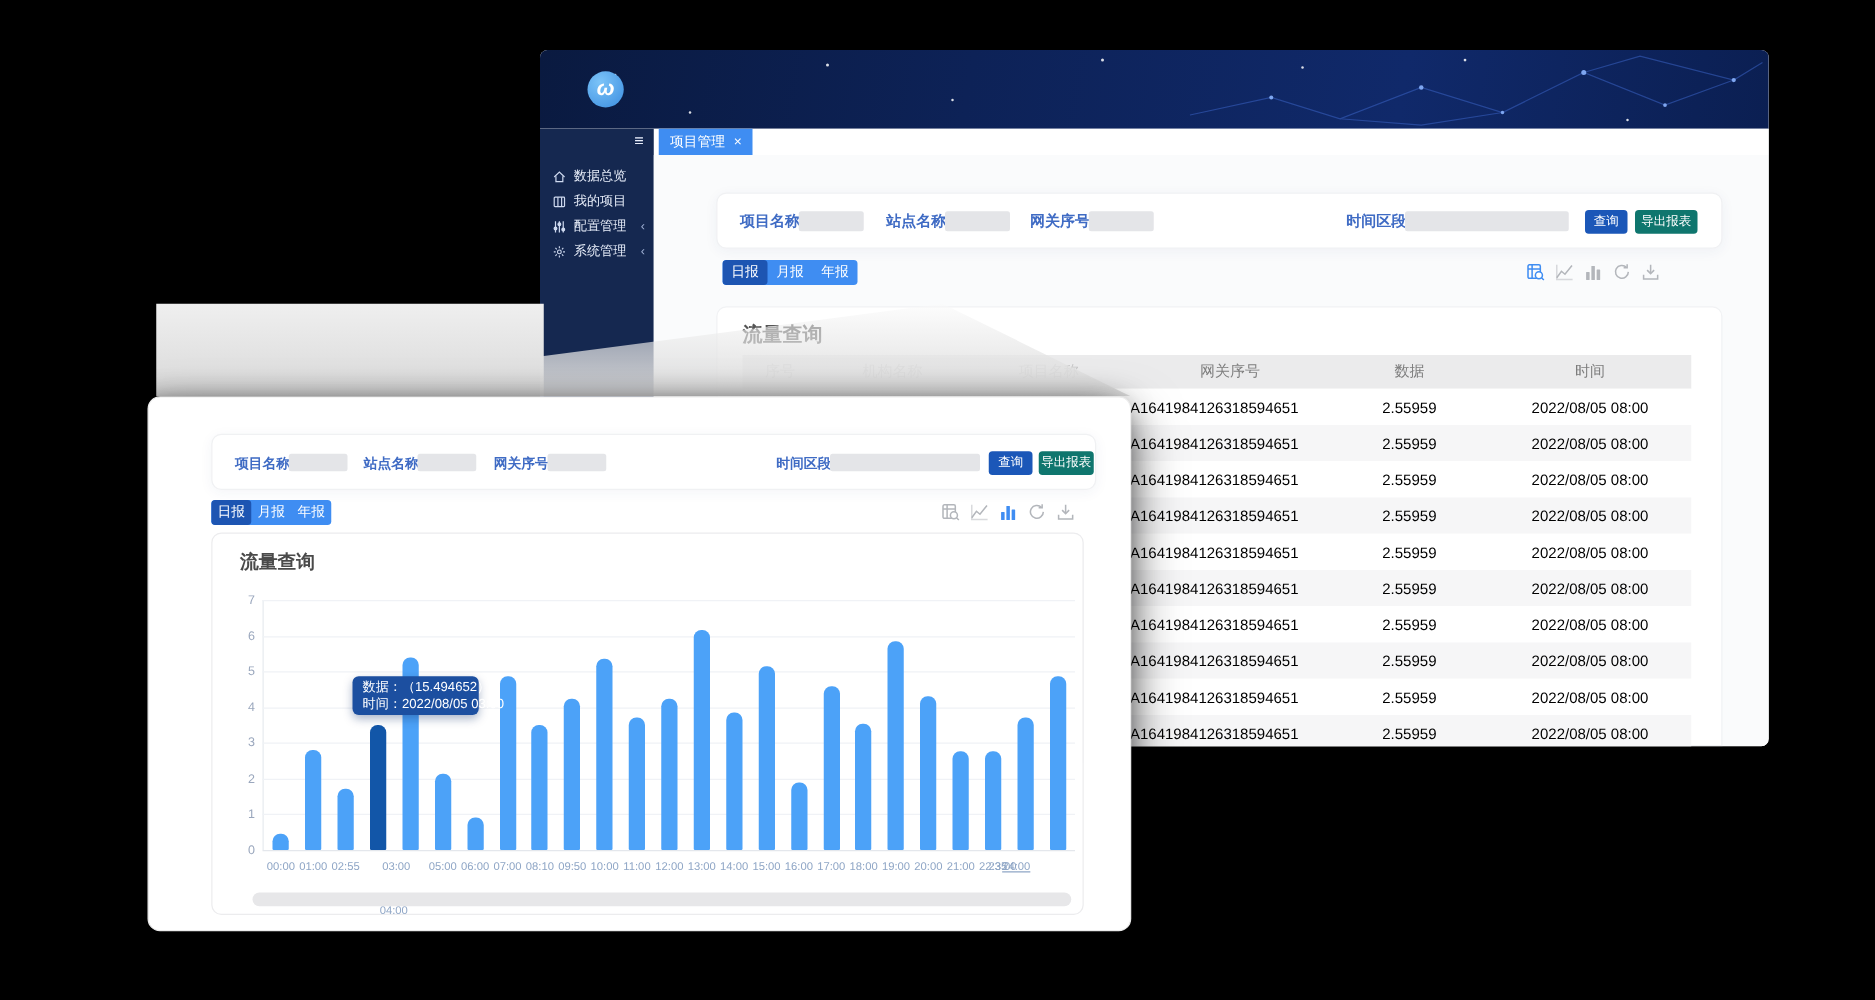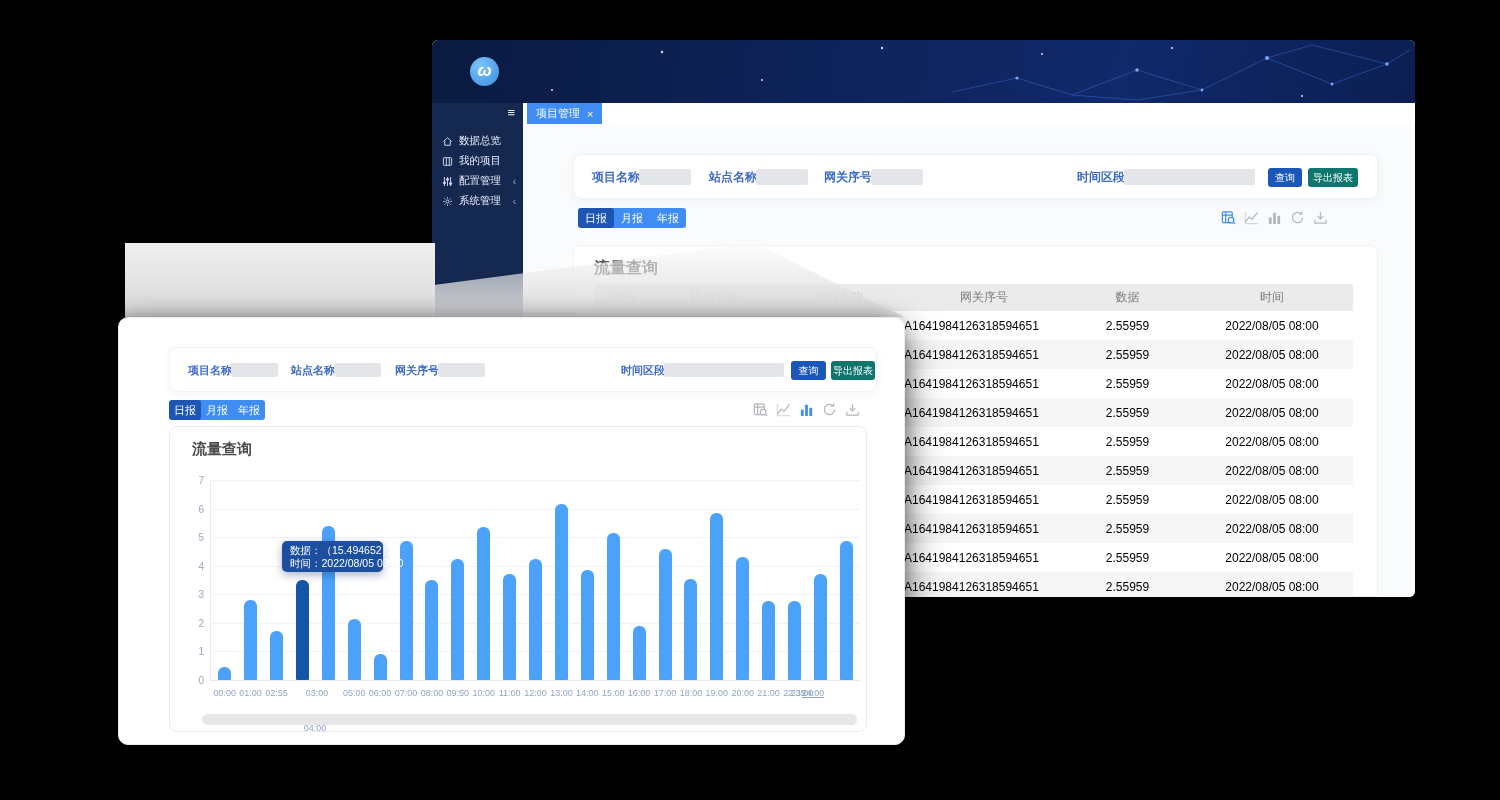--- a/index.html
+++ b/index.html
@@ -433,21 +433,21 @@
           <div class="xlab" style="left: 89px;">03:00</div>
           <div class="bar" style="left: 111.8px; height: 154.286px;"></div>
           <div class="xlab" style="left: 87px; margin-top: 35px;">04:00</div>
           <div class="bar" style="left: 137.7px; height: 61.4286px;"></div>
           <div class="xlab" style="left: 126.2px;">05:00</div>
           <div class="bar" style="left: 163.6px; height: 25.7143px;"></div>
           <div class="xlab" style="left: 152.1px;">06:00</div>
           <div class="bar" style="left: 189.5px; height: 138.571px;"></div>
           <div class="xlab" style="left: 178px;">07:00</div>
           <div class="bar" style="left: 215.4px; height: 100px;"></div>
-          <div class="xlab" style="left: 203.9px;">08:00</div>
+          <div class="xlab" style="left: 203.9px;">08:10</div>
           <div class="bar" style="left: 241.3px; height: 121.429px;"></div>
           <div class="xlab" style="left: 229.8px;">09:50</div>
           <div class="bar" style="left: 267.2px; height: 152.857px;"></div>
           <div class="xlab" style="left: 255.7px;">10:00</div>
           <div class="bar" style="left: 293.1px; height: 105.714px;"></div>
           <div class="xlab" style="left: 281.6px;">11:00</div>
           <div class="bar" style="left: 319px; height: 121.429px;"></div>
           <div class="xlab" style="left: 307.5px;">12:00</div>
           <div class="bar" style="left: 344.9px; height: 175.714px;"></div>
           <div class="xlab" style="left: 333.4px;">13:00</div>

